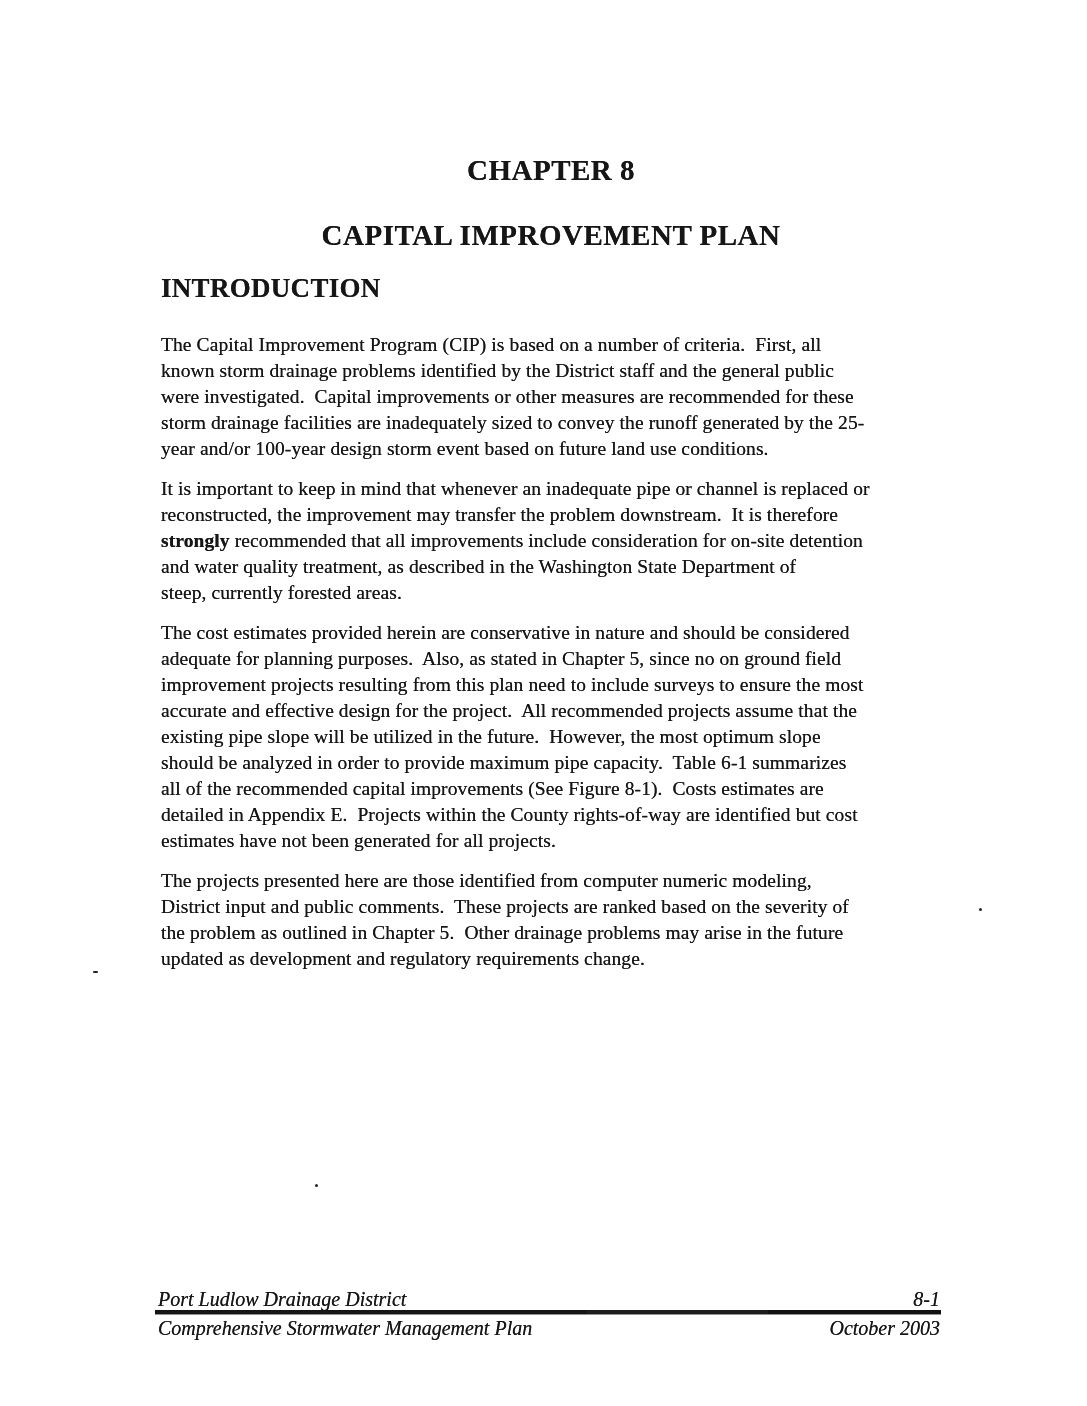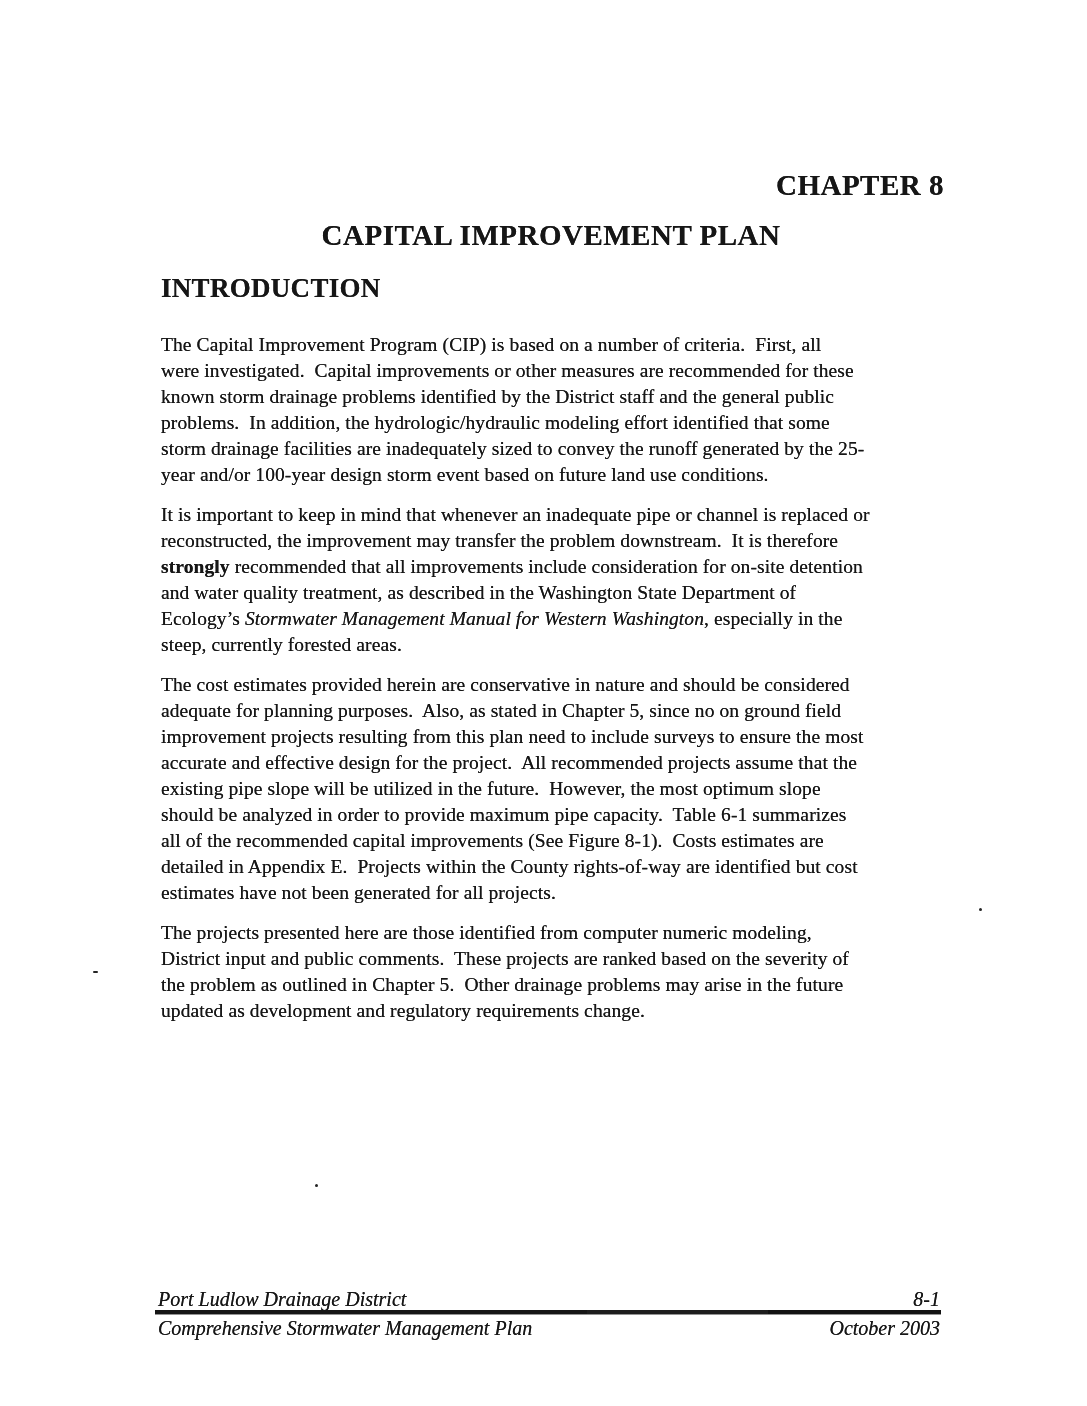--- a/index.html
+++ b/index.html
@@ -22,21 +22,21 @@
     position: absolute;
     left: 158px;
     width: 786px;
     text-align: center;
     font-weight: bold;
     font-size: 29px;
     line-height: 30px;
     letter-spacing: 0.5px;
     white-space: pre;
   }
-  .title-chapter { top: 170px; text-align: right; }
+  .title-chapter { top: 155px; }
   .title-main    { top: 220px; }
   .section-heading {
     position: absolute;
     left: 161px;
     top: 274px;
     font-weight: bold;
     font-size: 27px;
     line-height: 28px;
     letter-spacing: 0.3px;
     white-space: pre;
@@ -98,32 +98,30 @@
 
   <div class="doc-title title-chapter">CHAPTER 8</div>
 
   <div class="doc-title title-main">CAPITAL IMPROVEMENT PLAN</div>
 
   <div class="section-heading">INTRODUCTION</div>
 
   <div class="text-column">
       <div class="paragraph">
         <div class="line">The Capital Improvement Program (CIP) is based on a number of criteria.  First, all</div>
+        <div class="line">known storm drainage problems identified by the District staff and the general public</div>
         <div class="line">were investigated.  Capital improvements or other measures are recommended for these</div>
-        <div class="line">known storm drainage problems identified by the District staff and the general public</div>
-        <div class="line">problems.  In addition, the hydrologic/hydraulic modeling effort identified that some</div>
         <div class="line">storm drainage facilities are inadequately sized to convey the runoff generated by the 25-</div>
         <div class="line">year and/or 100-year design storm event based on future land use conditions.</div>
       </div>
       <div class="paragraph">
         <div class="line">It is important to keep in mind that whenever an inadequate pipe or channel is replaced or</div>
         <div class="line">reconstructed, the improvement may transfer the problem downstream.  It is therefore</div>
         <div class="line"><b>strongly</b> recommended that all improvements include consideration for on-site detention</div>
         <div class="line">and water quality treatment, as described in the Washington State Department of</div>
-        <div class="line">Ecology’s <i>Stormwater Management Manual for Western Washington</i>, especially in the</div>
         <div class="line">steep, currently forested areas.</div>
       </div>
       <div class="paragraph">
         <div class="line">The cost estimates provided herein are conservative in nature and should be considered</div>
         <div class="line">adequate for planning purposes.  Also, as stated in Chapter 5, since no on ground field</div>
         <div class="line">improvement projects resulting from this plan need to include surveys to ensure the most</div>
         <div class="line">accurate and effective design for the project.  All recommended projects assume that the</div>
         <div class="line">existing pipe slope will be utilized in the future.  However, the most optimum slope</div>
         <div class="line">should be analyzed in order to provide maximum pipe capacity.  Table 6-1 summarizes</div>
         <div class="line">all of the recommended capital improvements (See Figure 8-1).  Costs estimates are</div>

